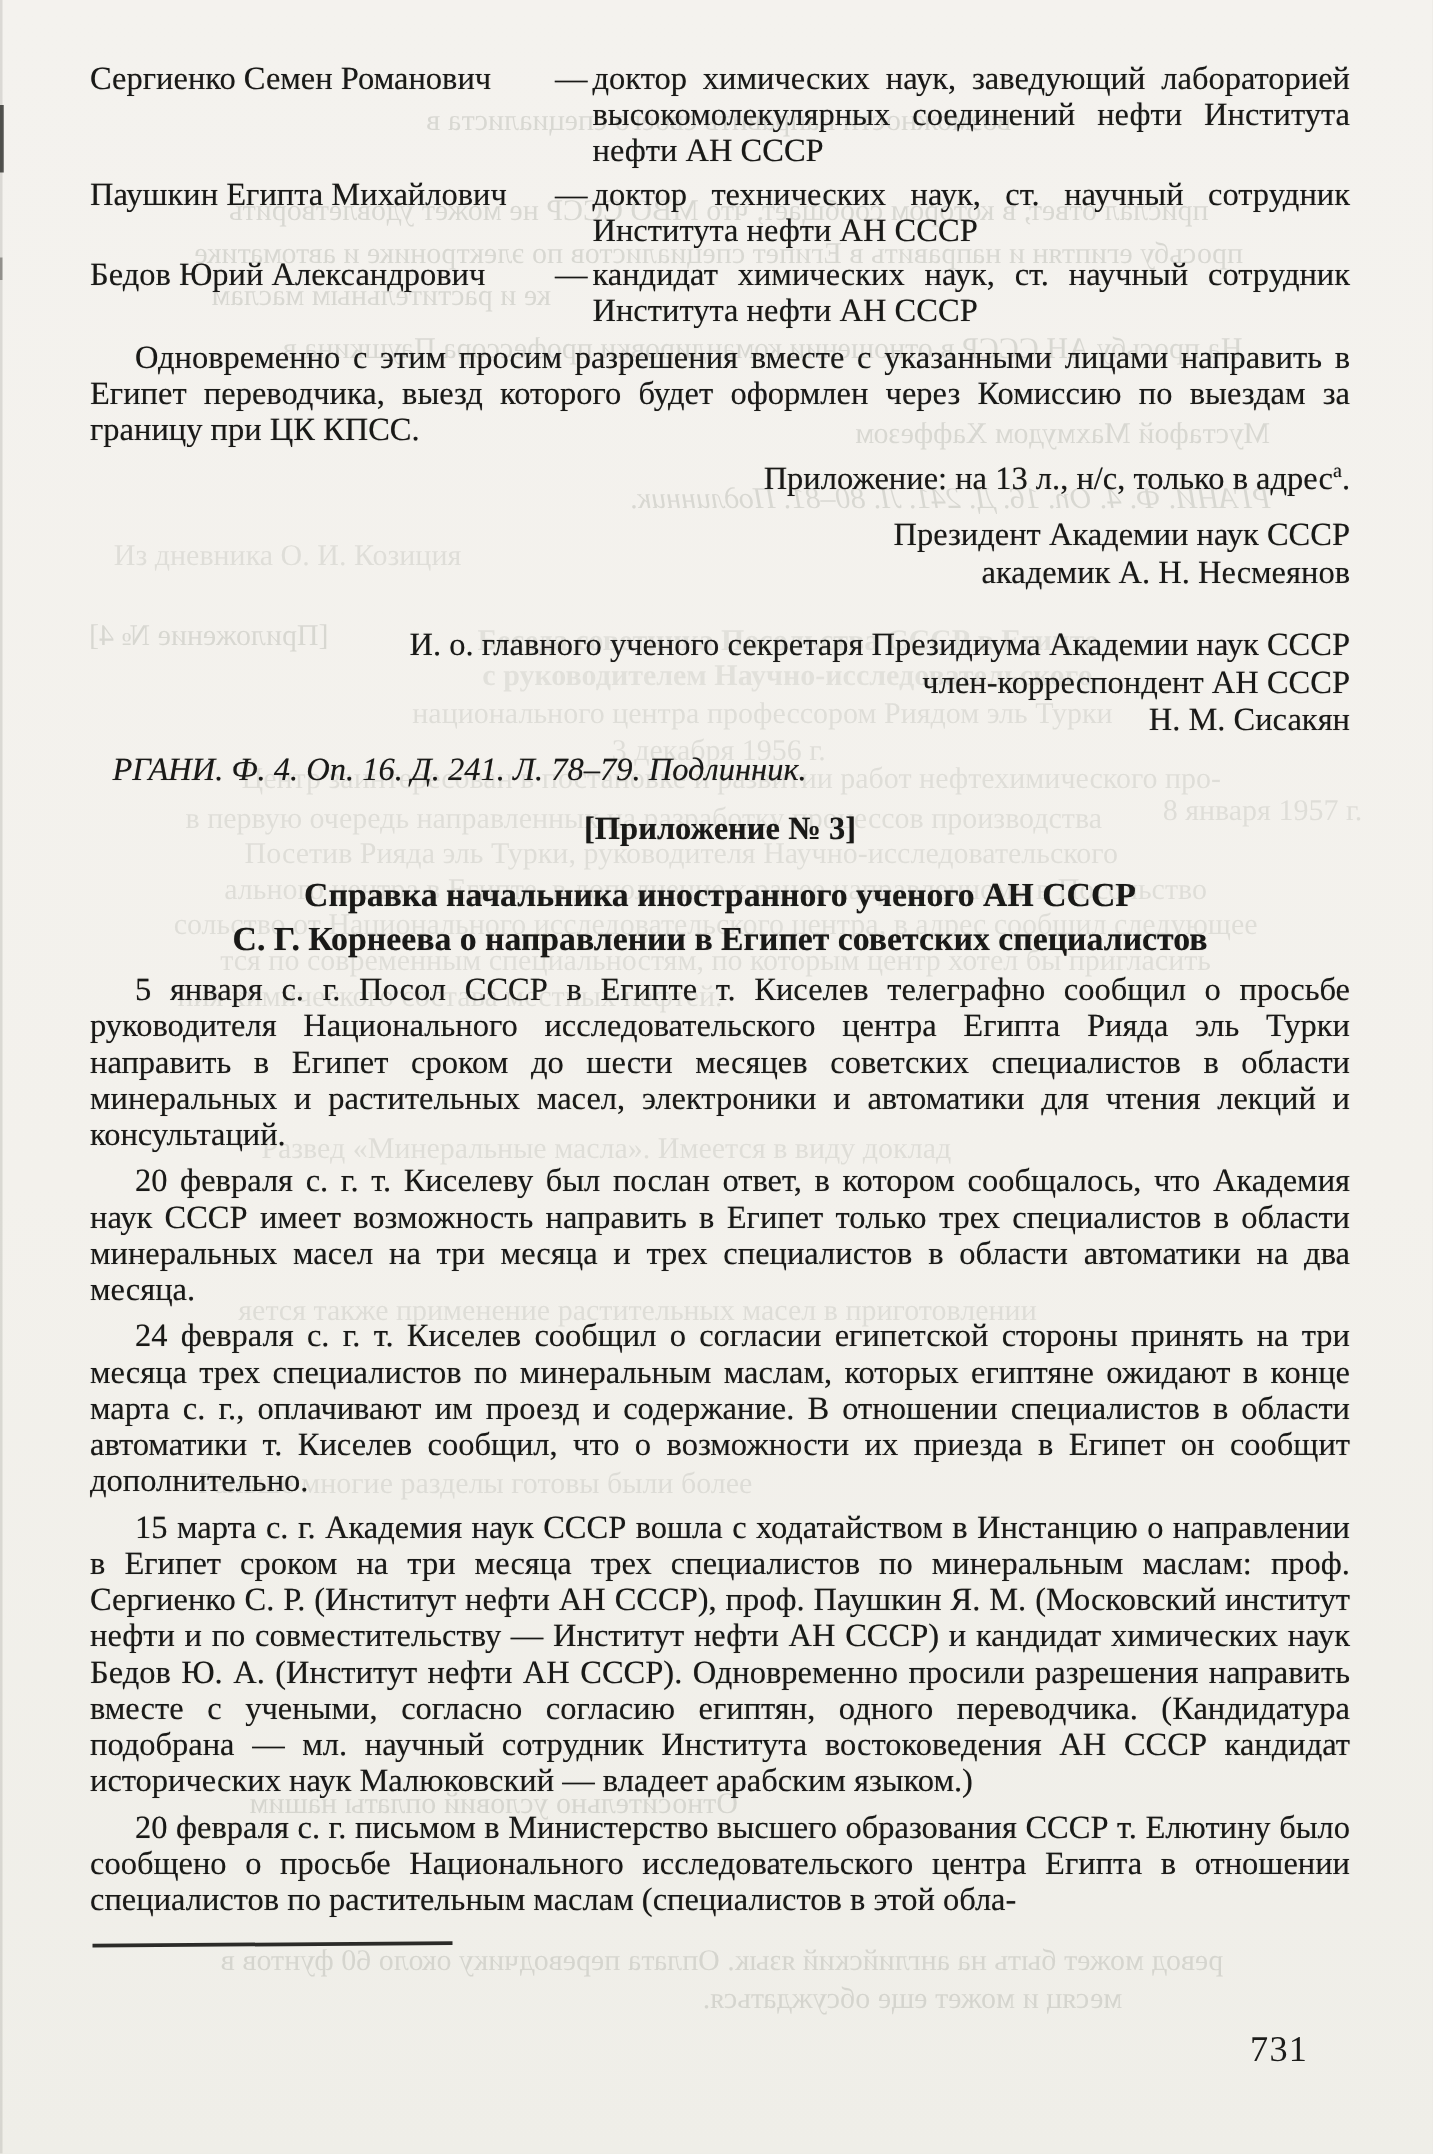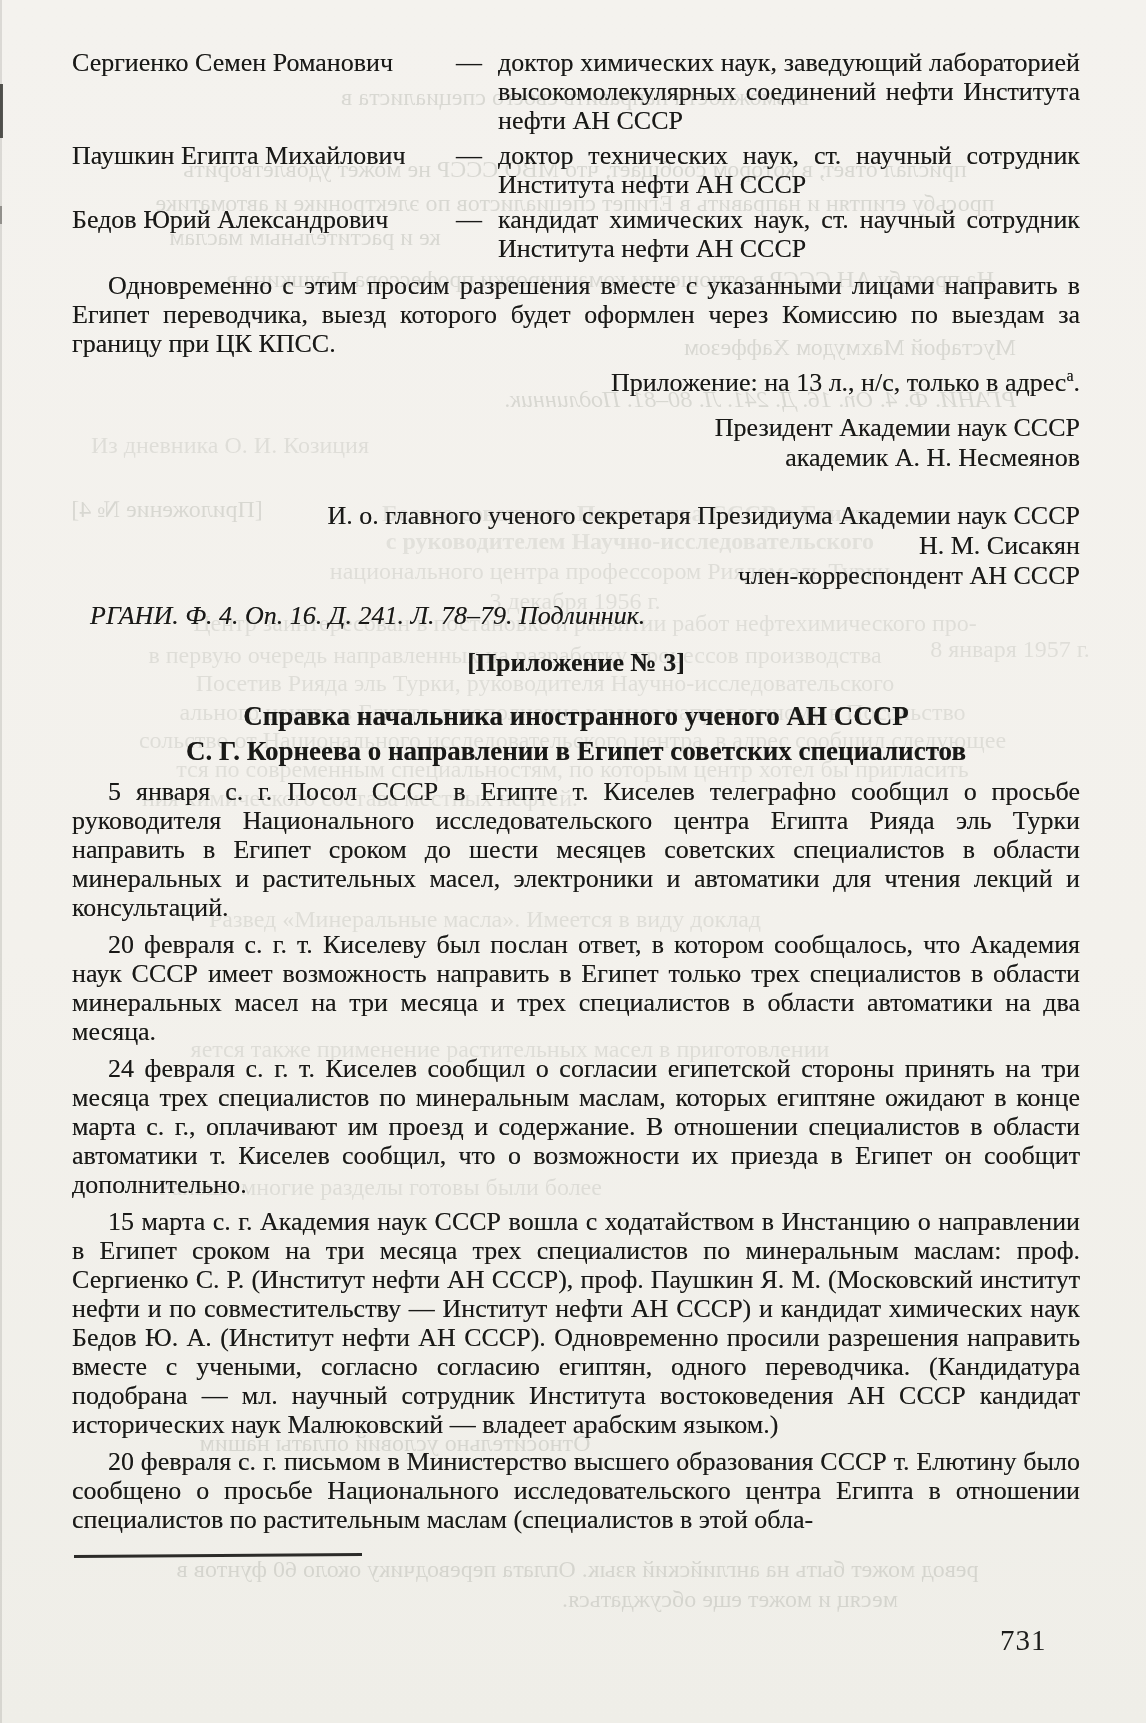--- a/index.html
+++ b/index.html
@@ -31,21 +31,21 @@
   .gh.m{transform:scaleX(-1);opacity:.20;}
   .gh.b{font-weight:bold;opacity:.13;}
   .gh.i{font-style:italic;}
   
   .content{
     position:relative;z-index:1;
     padding:48px 66px 0 72px;
     font-size:26px;line-height:29px;color:#191917;
     text-shadow:0 0 .6px rgba(25,25,22,.5);
   }
-  .entry{display:flex;align-items:flex-start;margin-bottom:6px;gap:12px;}
+  .entry{display:flex;align-items:flex-start;margin-bottom:6px;}
   .entry-name{width:372px;flex:none;}
   .entry-dash{width:30px;flex:none;}
   .entry-desc{flex:1;text-align:justify;}
   .para{margin:8px 0 0 0;text-align:justify;text-indent:36px;}
   .attach{margin-top:10px;text-align:right;}
   sup{font-size:16px;line-height:0;}
   .sig{text-align:right;line-height:30px;}
   .sig1{margin-top:16px;}
   .sig2{margin-top:28px;}
   .citation{margin:10px 0 0 18px;font-style:italic;text-align:left;text-indent:0;}
@@ -124,22 +124,22 @@
 
     <p class="para attach"><span>Приложение: на 13 л., н/с, только в адрес</span><sup>а</sup><span>.</span></p>
 
     <div class="sig sig1">
       <div>Президент Академии наук СССР</div>
       <div>академик А. Н. Несмеянов</div>
     </div>
 
     <div class="sig sig2">
       <div>И. о. главного ученого секретаря Президиума Академии наук СССР</div>
+      <div>член-корреспондент АН СССР</div>
       <div>Н. М. Сисакян</div>
-      <div>член-корреспондент АН СССР</div>
     </div>
 
     <p class="citation">РГАНИ. Ф. 4. Оп. 16. Д. 241. Л. 78–79. Подлинник.</p>
 
     <p class="appendix-label">[Приложение № 3]</p>
 
     <h2 class="doc-title">
       <span>Справка начальника иностранного ученого АН СССР</span><br>
       <span>С. Г. Корнеева о направлении в Египет советских специалистов</span>
     </h2>

